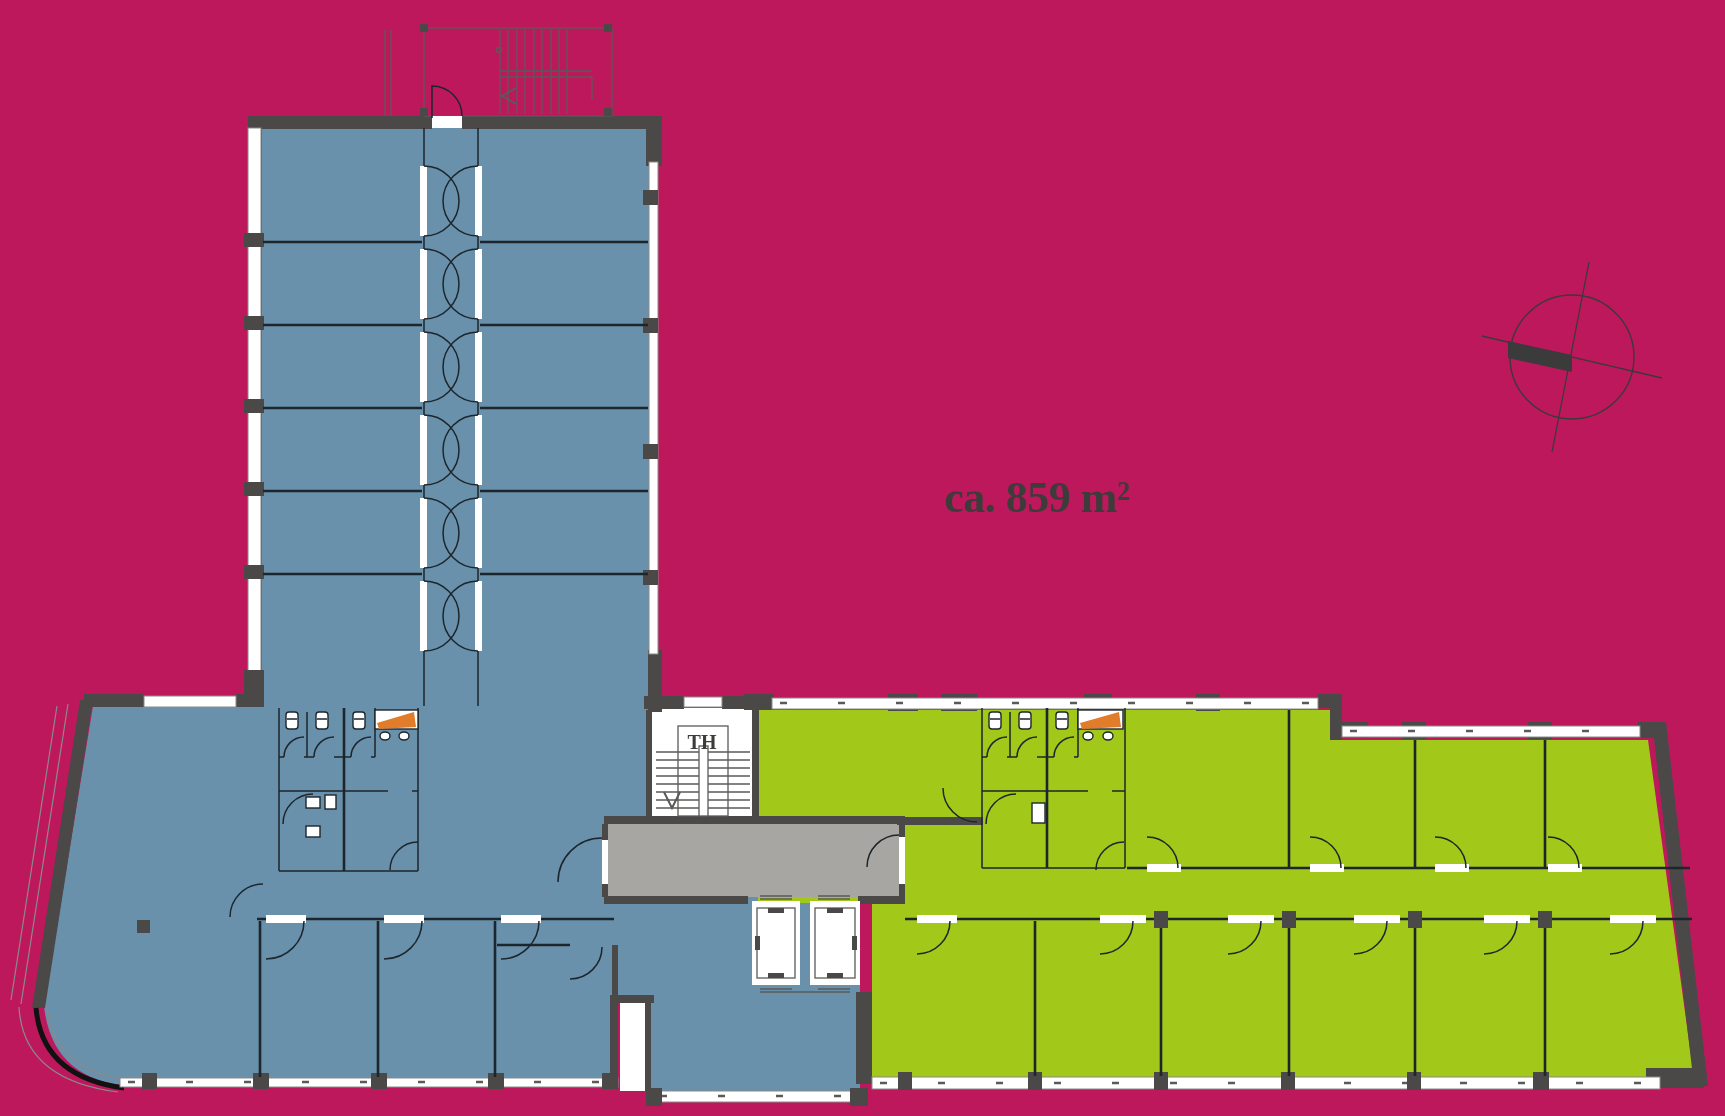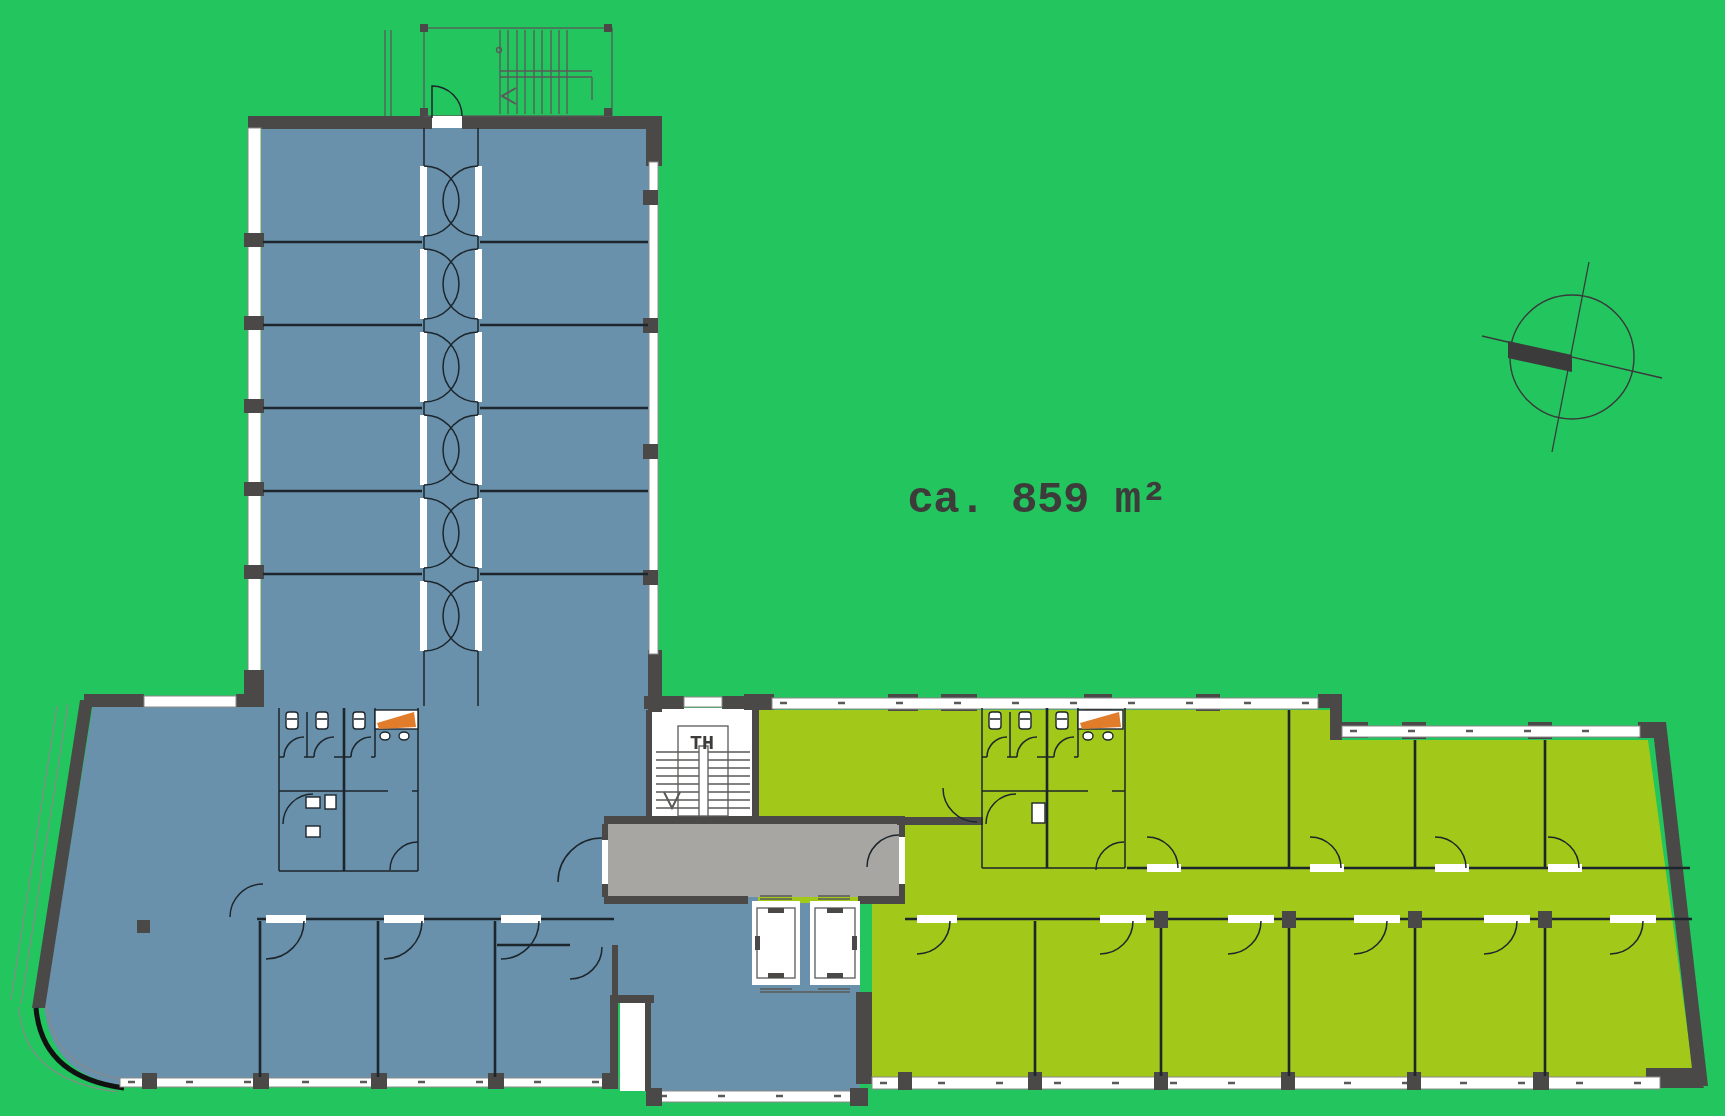--- a/index.html
+++ b/index.html
@@ -1,17 +1,17 @@
 <!DOCTYPE html>
 <html style="--wall: #4a4947; --unit-left: #6991ab; --unit-right: #a2c81a; --corridor: #a8a6a3; --accent: #e07c2a; --line: #1d262c; --window-line: #8a8a8a; --text: #3d3c3a;"><head>
 <meta charset="utf-8">
 <style>
   html,body{margin:0;padding:0;background:#fff;}
-  .stage{position:relative;width:1725px;height:1116px;background:#22c55e;overflow:hidden;
-         font-family:Liberation Mono, monospace;}
+  .stage{position:relative;width:1725px;height:1116px;background:#be185d;overflow:hidden;
+         font-family:Liberation Serif, serif;}
   svg{display:block}
   .wall{fill:var(--wall);}
   .blue{fill:var(--unit-left);}
   .green{fill:var(--unit-right);}
   .gray{fill:var(--corridor);}
   .orange{fill:var(--accent);}
   .p{stroke:var(--line);stroke-width:2.6;fill:none;}
   .p1{stroke:var(--line);stroke-width:1.5;fill:none;}
   .arc{stroke:var(--line);stroke-width:1.5;fill:none;}
   .win{fill:#ffffff;stroke:var(--window-line);stroke-width:1;}

